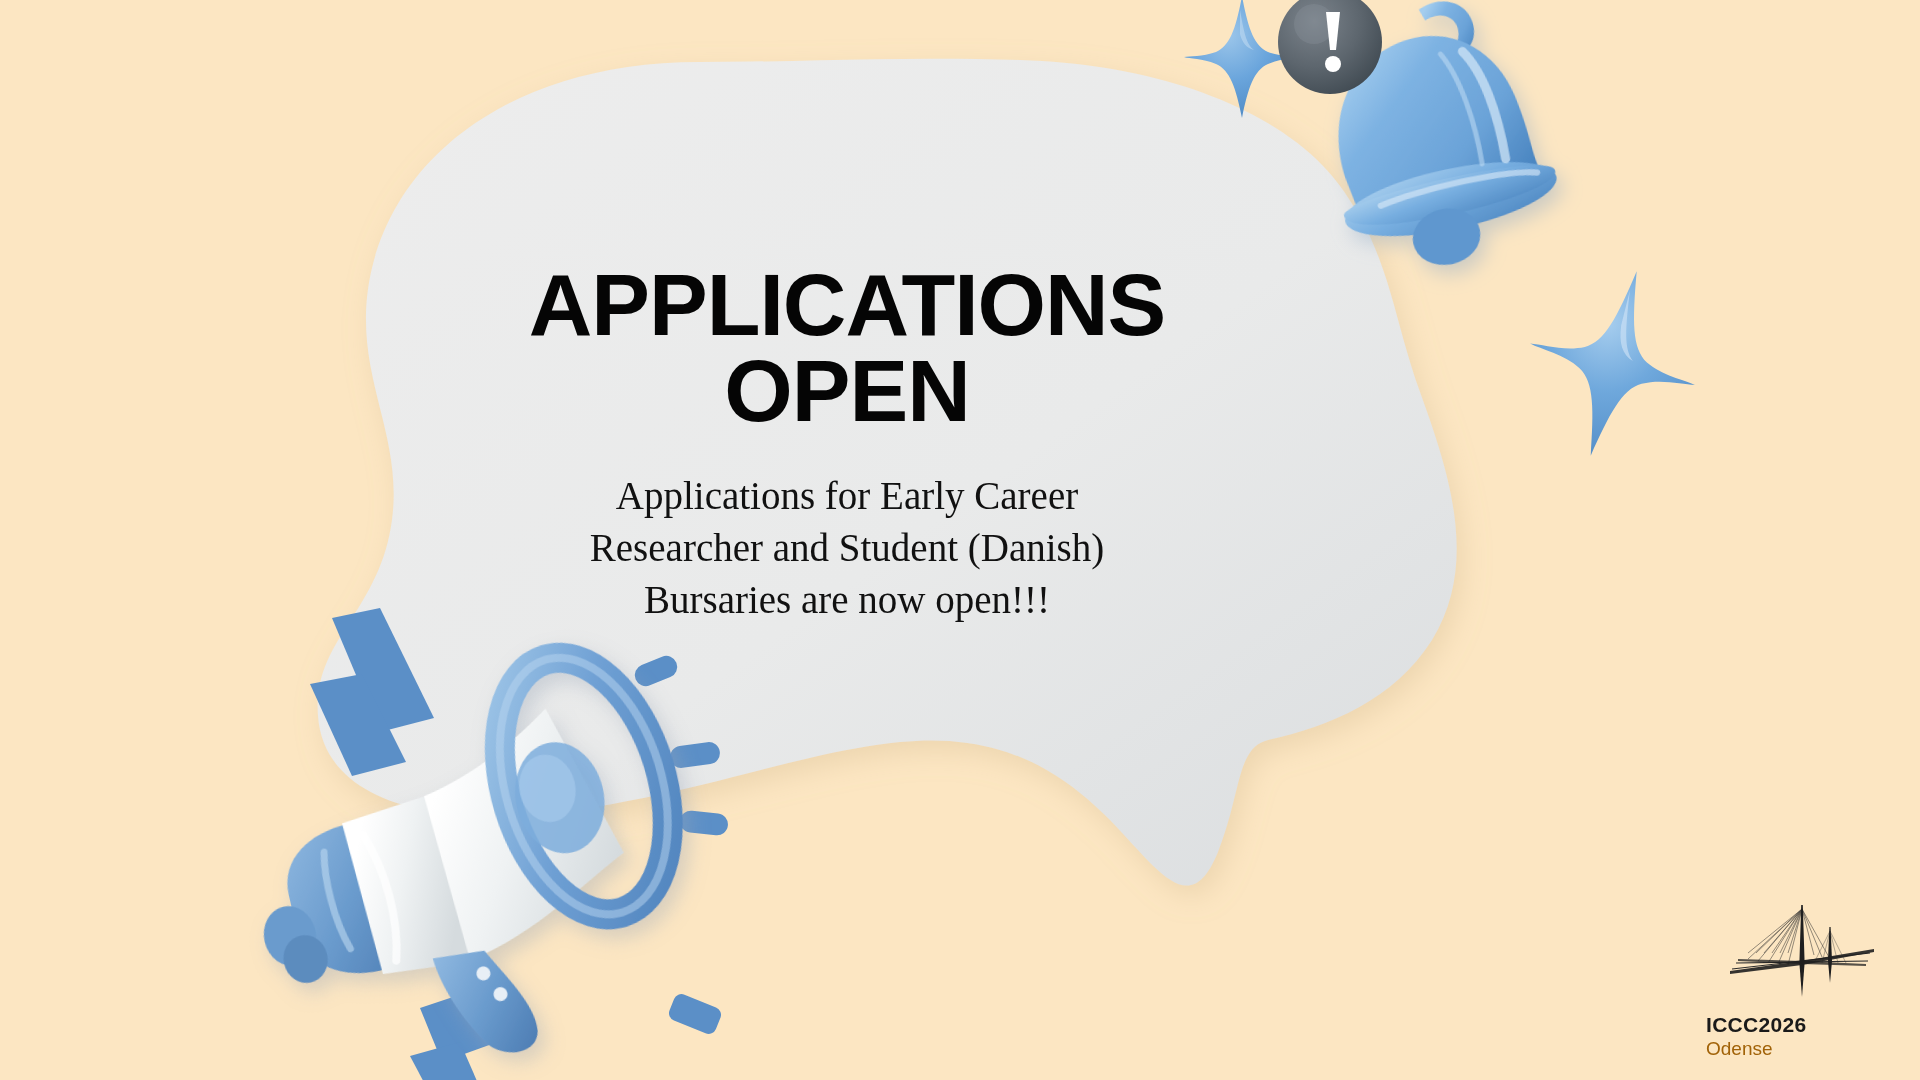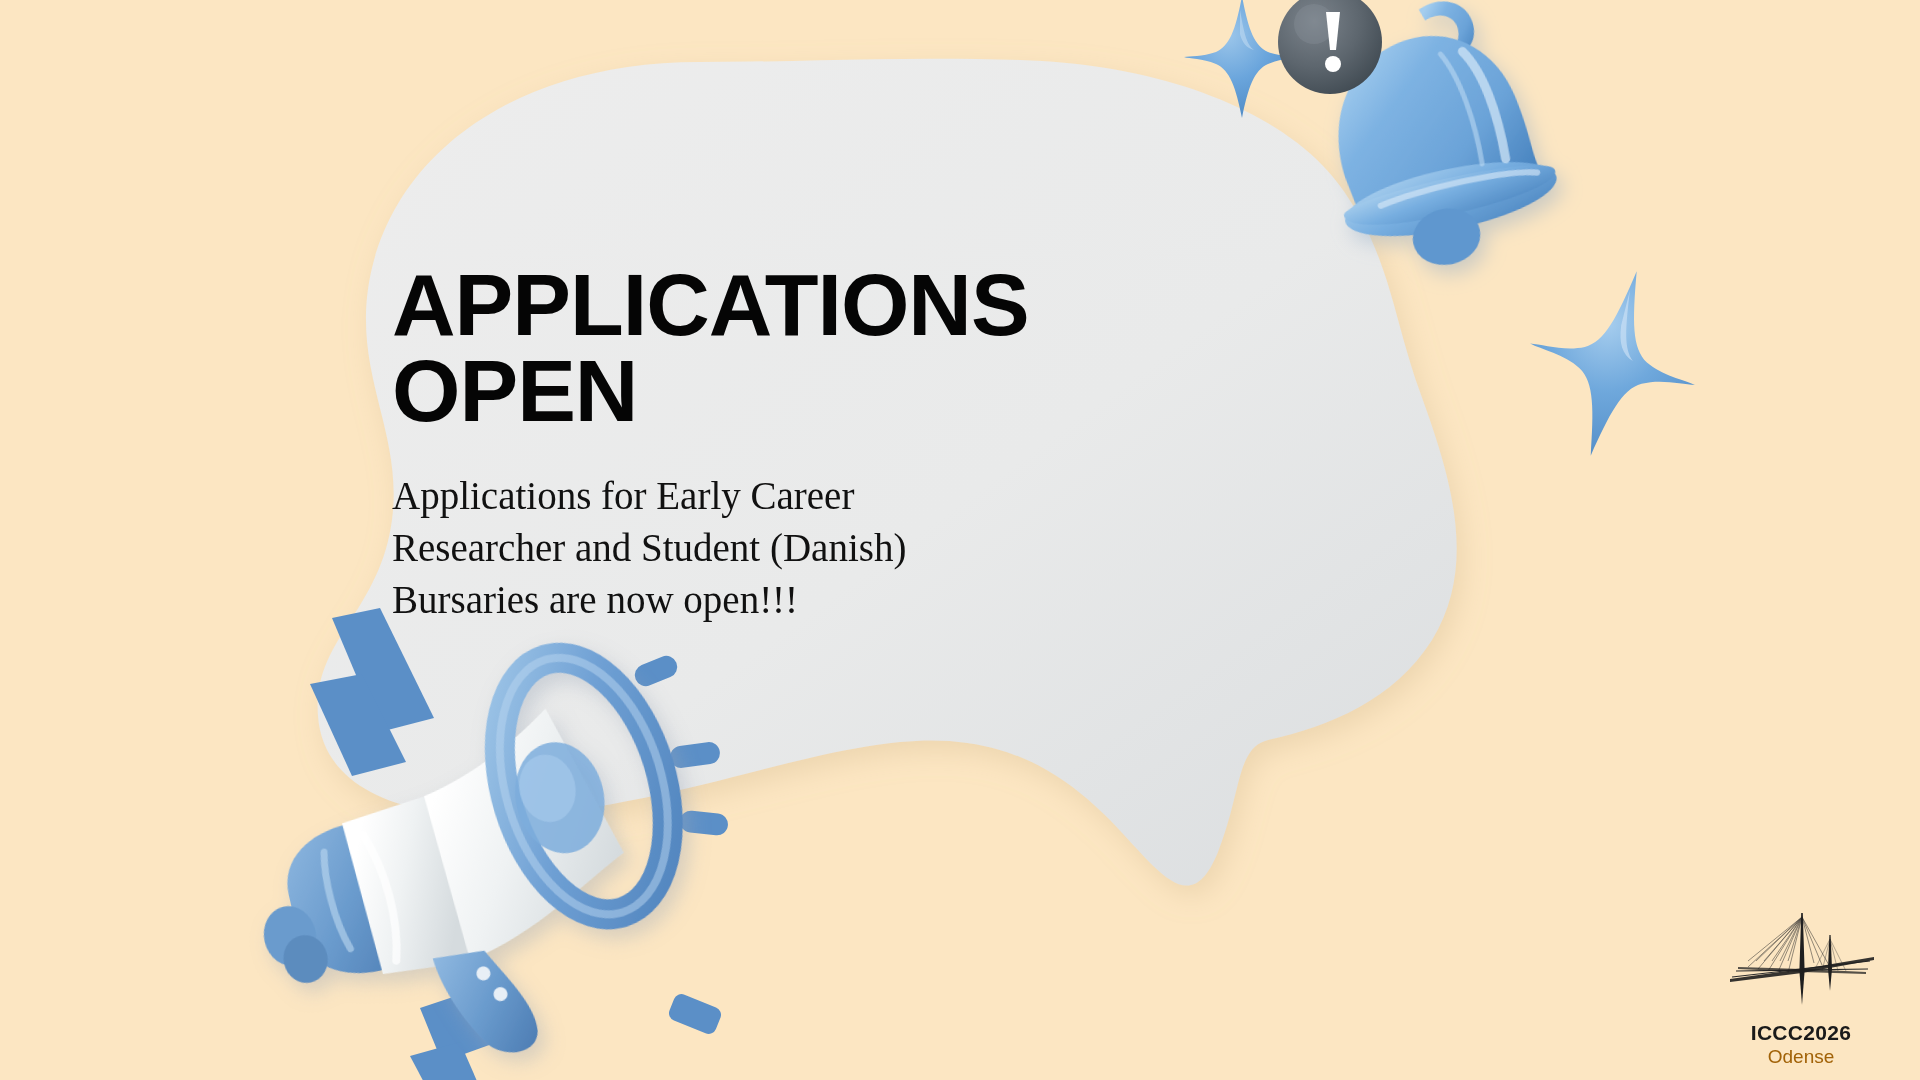--- a/index.html
+++ b/index.html
@@ -23,21 +23,21 @@
     pointer-events:none;
   }
   .bubble-svg { display:block; width:1920px; height:1080px; }
 
   
   .text-block {
     position:absolute;
     left:392px;
     top:262px;
     width:910px;
-    text-align:left;
+    text-align:center;
     z-index:6;
   }
   .headline {
     font-family:"Liberation Sans", sans-serif;
     font-weight:bold;
     font-size:88px;
     line-height:0.98;
     letter-spacing:-1px;
     color:#050505;
     text-transform:uppercase;
@@ -60,23 +60,22 @@
   .star-a { position:absolute; left:1182px; top:-6px; width:120px; height:126px; z-index:7; }
   .star-b { position:absolute; left:1522px; top:262px; width:180px; height:200px; z-index:7; }
 
   
   .megaphone { position:absolute; left:228px; top:600px; width:500px; height:490px; z-index:8; }
 
   
   .logo {
     position:absolute;
     right:24px;
-    bottom:12px;
+    bottom:20px;
     width:190px;
-    text-align:center;
     z-index:9;
   }
   .logo-mark { width:150px; height:110px; margin:0 auto; display:block; }
   .logo-title {
     font-family:"Liberation Sans", sans-serif;
     font-weight:bold;
     font-size:21px;
     letter-spacing:0.3px;
     color:#1a1a1a;
     margin-top:2px;

